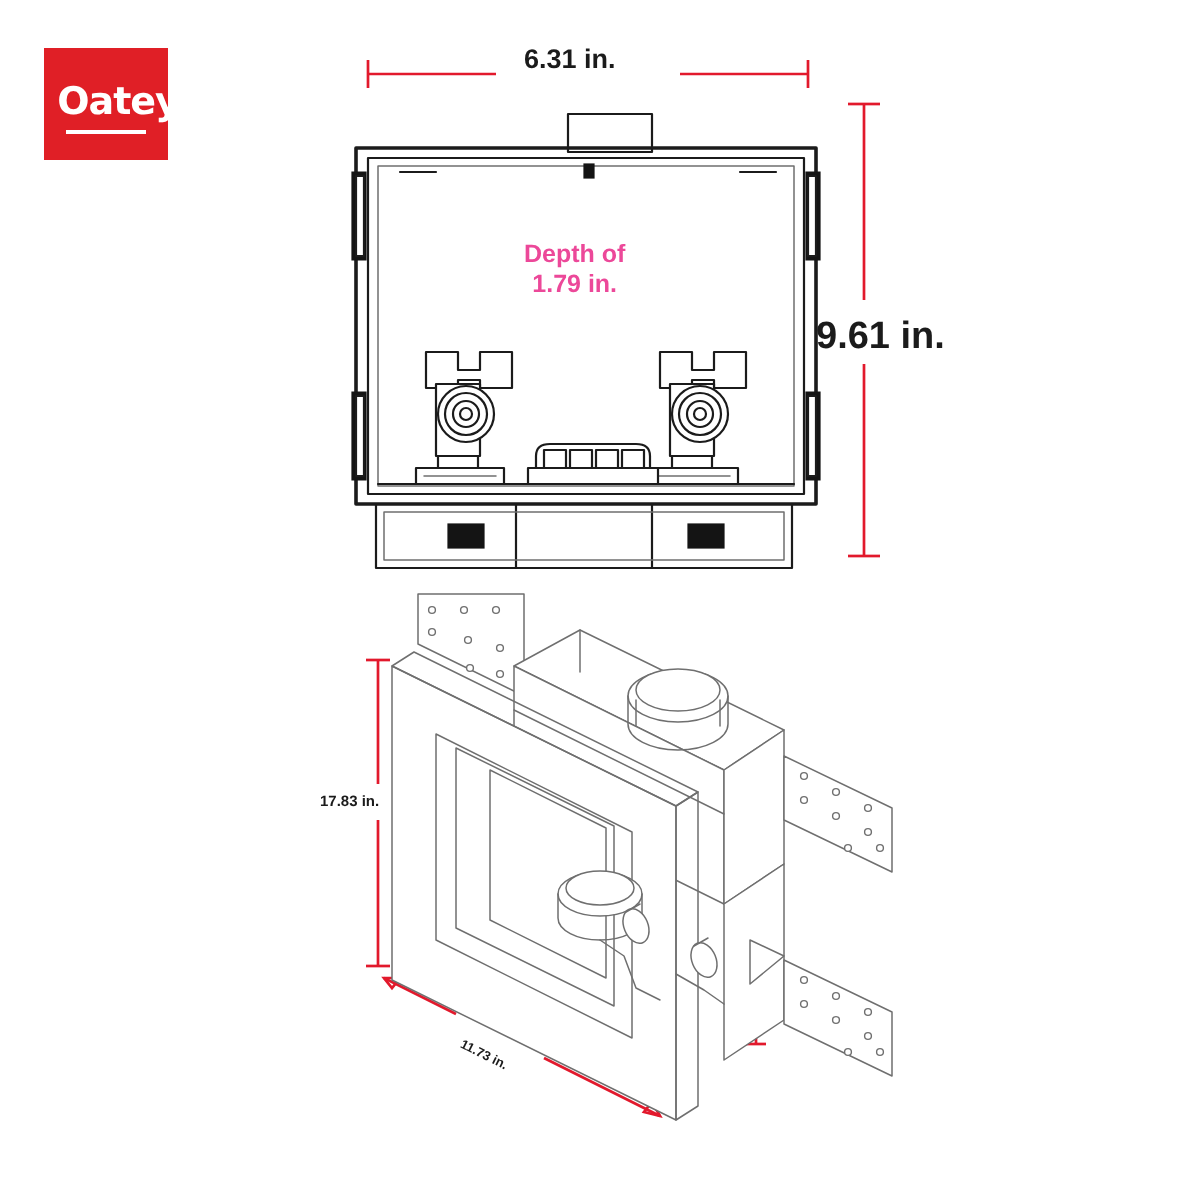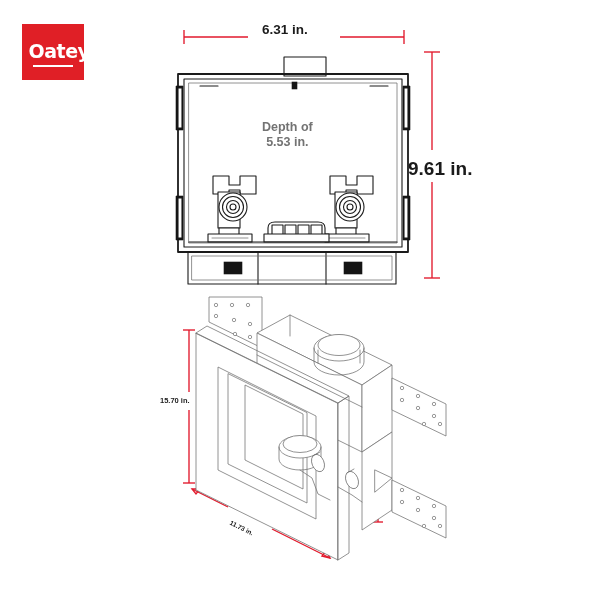--- a/index.html
+++ b/index.html
@@ -73,21 +73,21 @@
     font-size: 19px;
     left: 408px;
     top: 158px;
   }
   .depth-text {
     position: absolute;
     left: 262px;
     top: 120px;
     font-size: 12.5px;
     font-weight: bold;
-    color: #737373;
+    color: #ec4899;
     text-align: center;
     line-height: 1.18;
     white-space: nowrap;
   }
   .dim-iso-left {
     font-size: 7.5px;
     left: 160px;
     top: 396px;
   }
   .dim-iso-right {
@@ -116,24 +116,24 @@
 <div class="logo-block">
   <span class="logo-word">Oatey</span>
   <span class="logo-underline"></span>
 </div>
 
 <div class="dim-text dim-top">6.31 in.</div>
 <div class="dim-text dim-right">9.61 in.</div>
 
 <div class="depth-text">
   <div>Depth of</div>
-  <div>5.53 in.</div>
+  <div>1.79 in.</div>
 </div>
 
-<div class="dim-text dim-iso-left">15.70 in.</div>
+<div class="dim-text dim-iso-left">17.83 in.</div>
 <div class="dim-text dim-iso-right">7.26 in.</div>
 <div class="dim-text dim-iso-bottom">11.73 in.</div>
 <div class="dim-text dim-iso-topdiag">8.73 in.</div>
 
 <svg id="sheet" viewBox="0 0 600 600" xmlns="http://www.w3.org/2000/svg">
 
   <defs>
     <style>
       .ln   { fill:none; stroke:#1b1b1b; stroke-width:1.1; stroke-linejoin:round; stroke-linecap:round; }
       .lnT  { fill:none; stroke:#1b1b1b; stroke-width:1.8; stroke-linejoin:round; stroke-linecap:round; }

